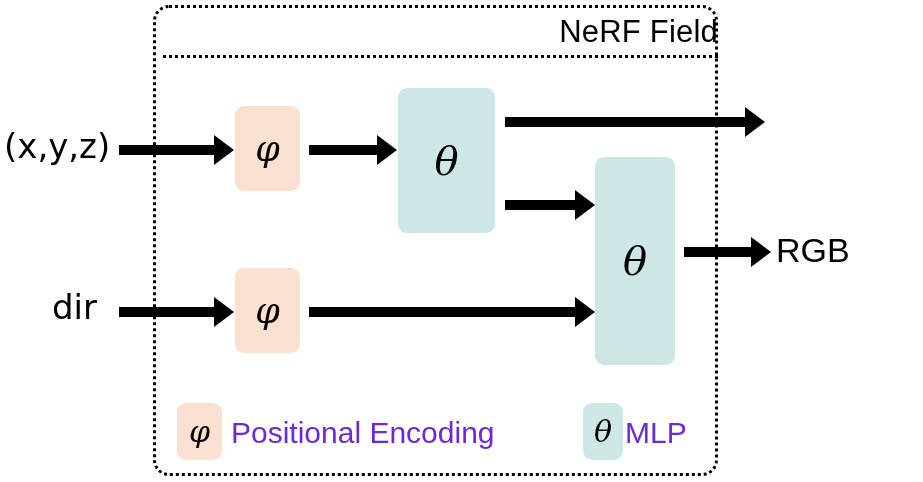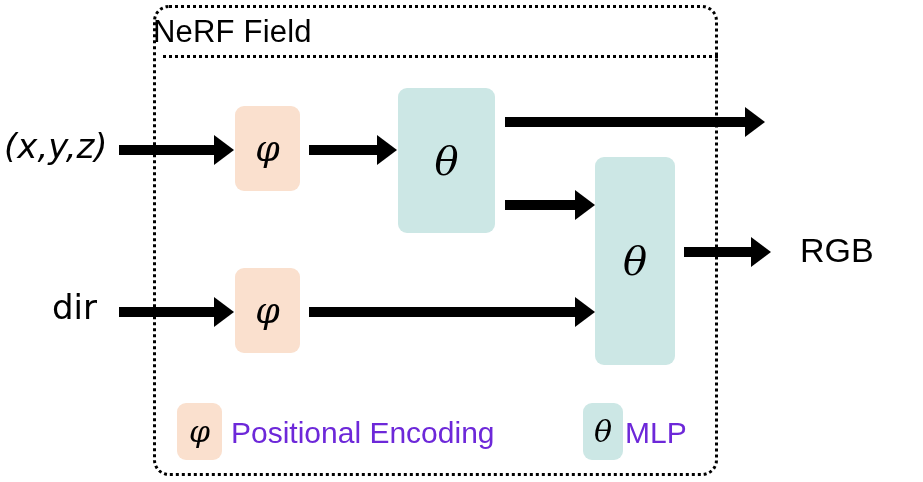--- a/index.html
+++ b/index.html
@@ -27,21 +27,21 @@
     border-radius: 16px;
     box-sizing: border-box;
   }
   .nerf-title {
     position: absolute;
     left: 153px;
     top: 8px;
     width: 565px;
     height: 48px;
     line-height: 48px;
-    text-align: left;
+    text-align: right;
     font-size: 31px;
     color: #000000;
     letter-spacing: 0.2px;
   }
   .nerf-divider {
     position: absolute;
     left: 163px;
     top: 55px;
     width: 555px;
     height: 0;
@@ -69,36 +69,34 @@
 
   
   .txt {
     position: absolute;
     color: #000000;
     white-space: nowrap;
   }
   .label-xyz {
     left: 4px; top: 126px;
     font-size: 34px;
-    font-style: italic;
     font-family: "DejaVu Sans", sans-serif;
   }
   .label-dir {
     left: 52px; top: 287px;
     font-size: 34px;
     font-family: "DejaVu Sans", sans-serif;
   }
   .label-density {
     left: 771px; top: 100px;
     font-size: 34px;
   }
   .label-rgb {
     left: 776px; top: 231px;
     font-size: 34px;
-    margin-left: 24px;
   }
 
   
   .arrow {
     position: absolute;
     height: 10px;
     background: #000000;
   }
   .arrow::after {
     content: "";

